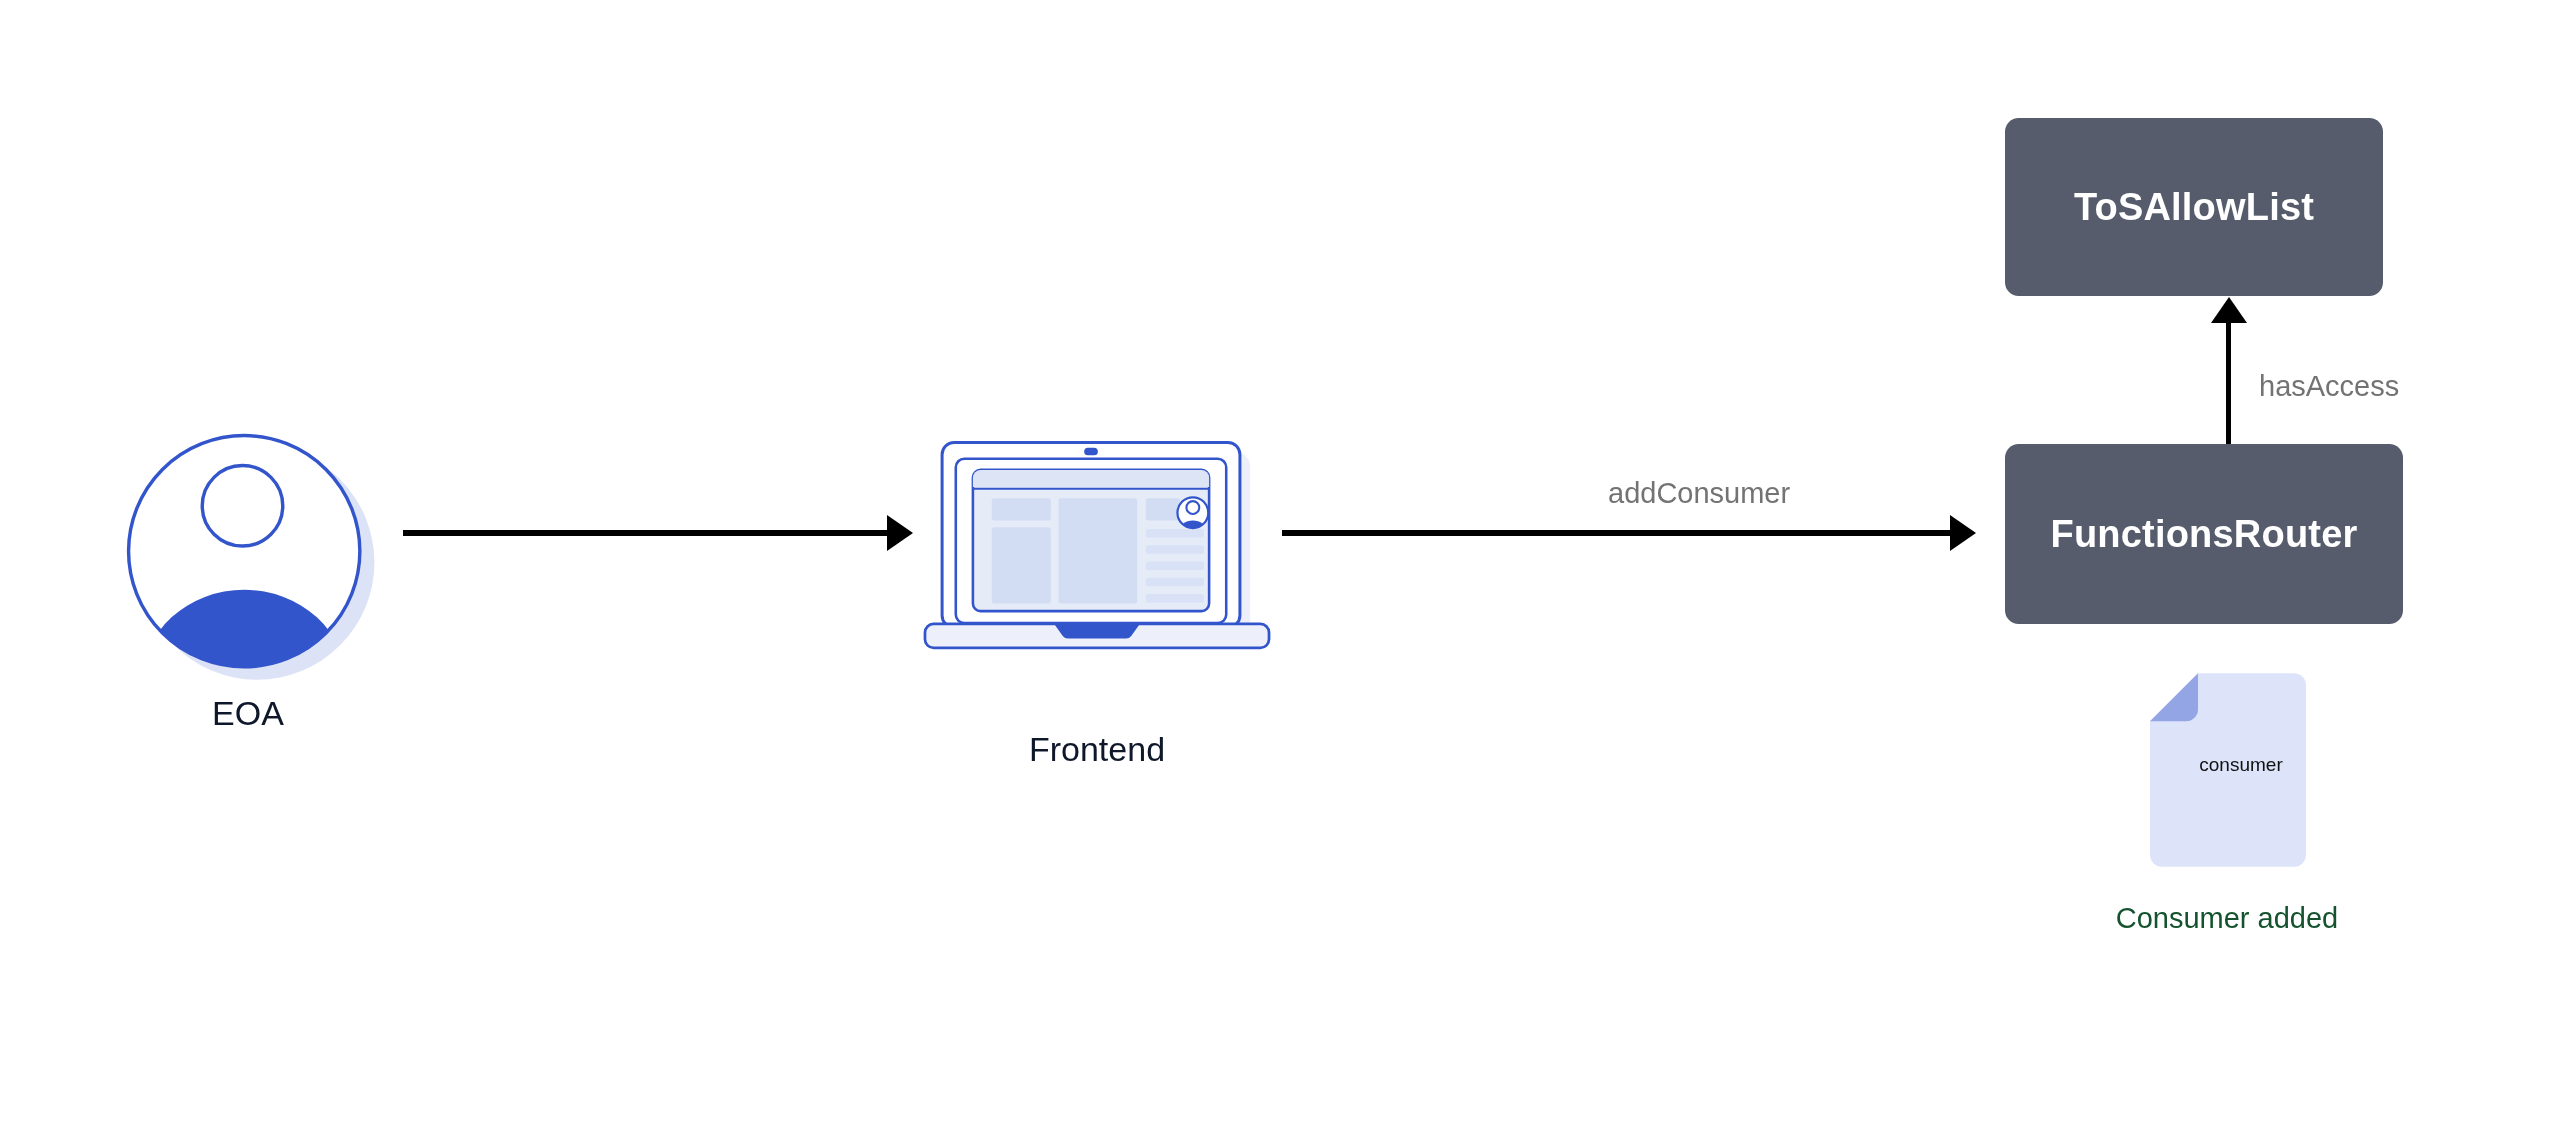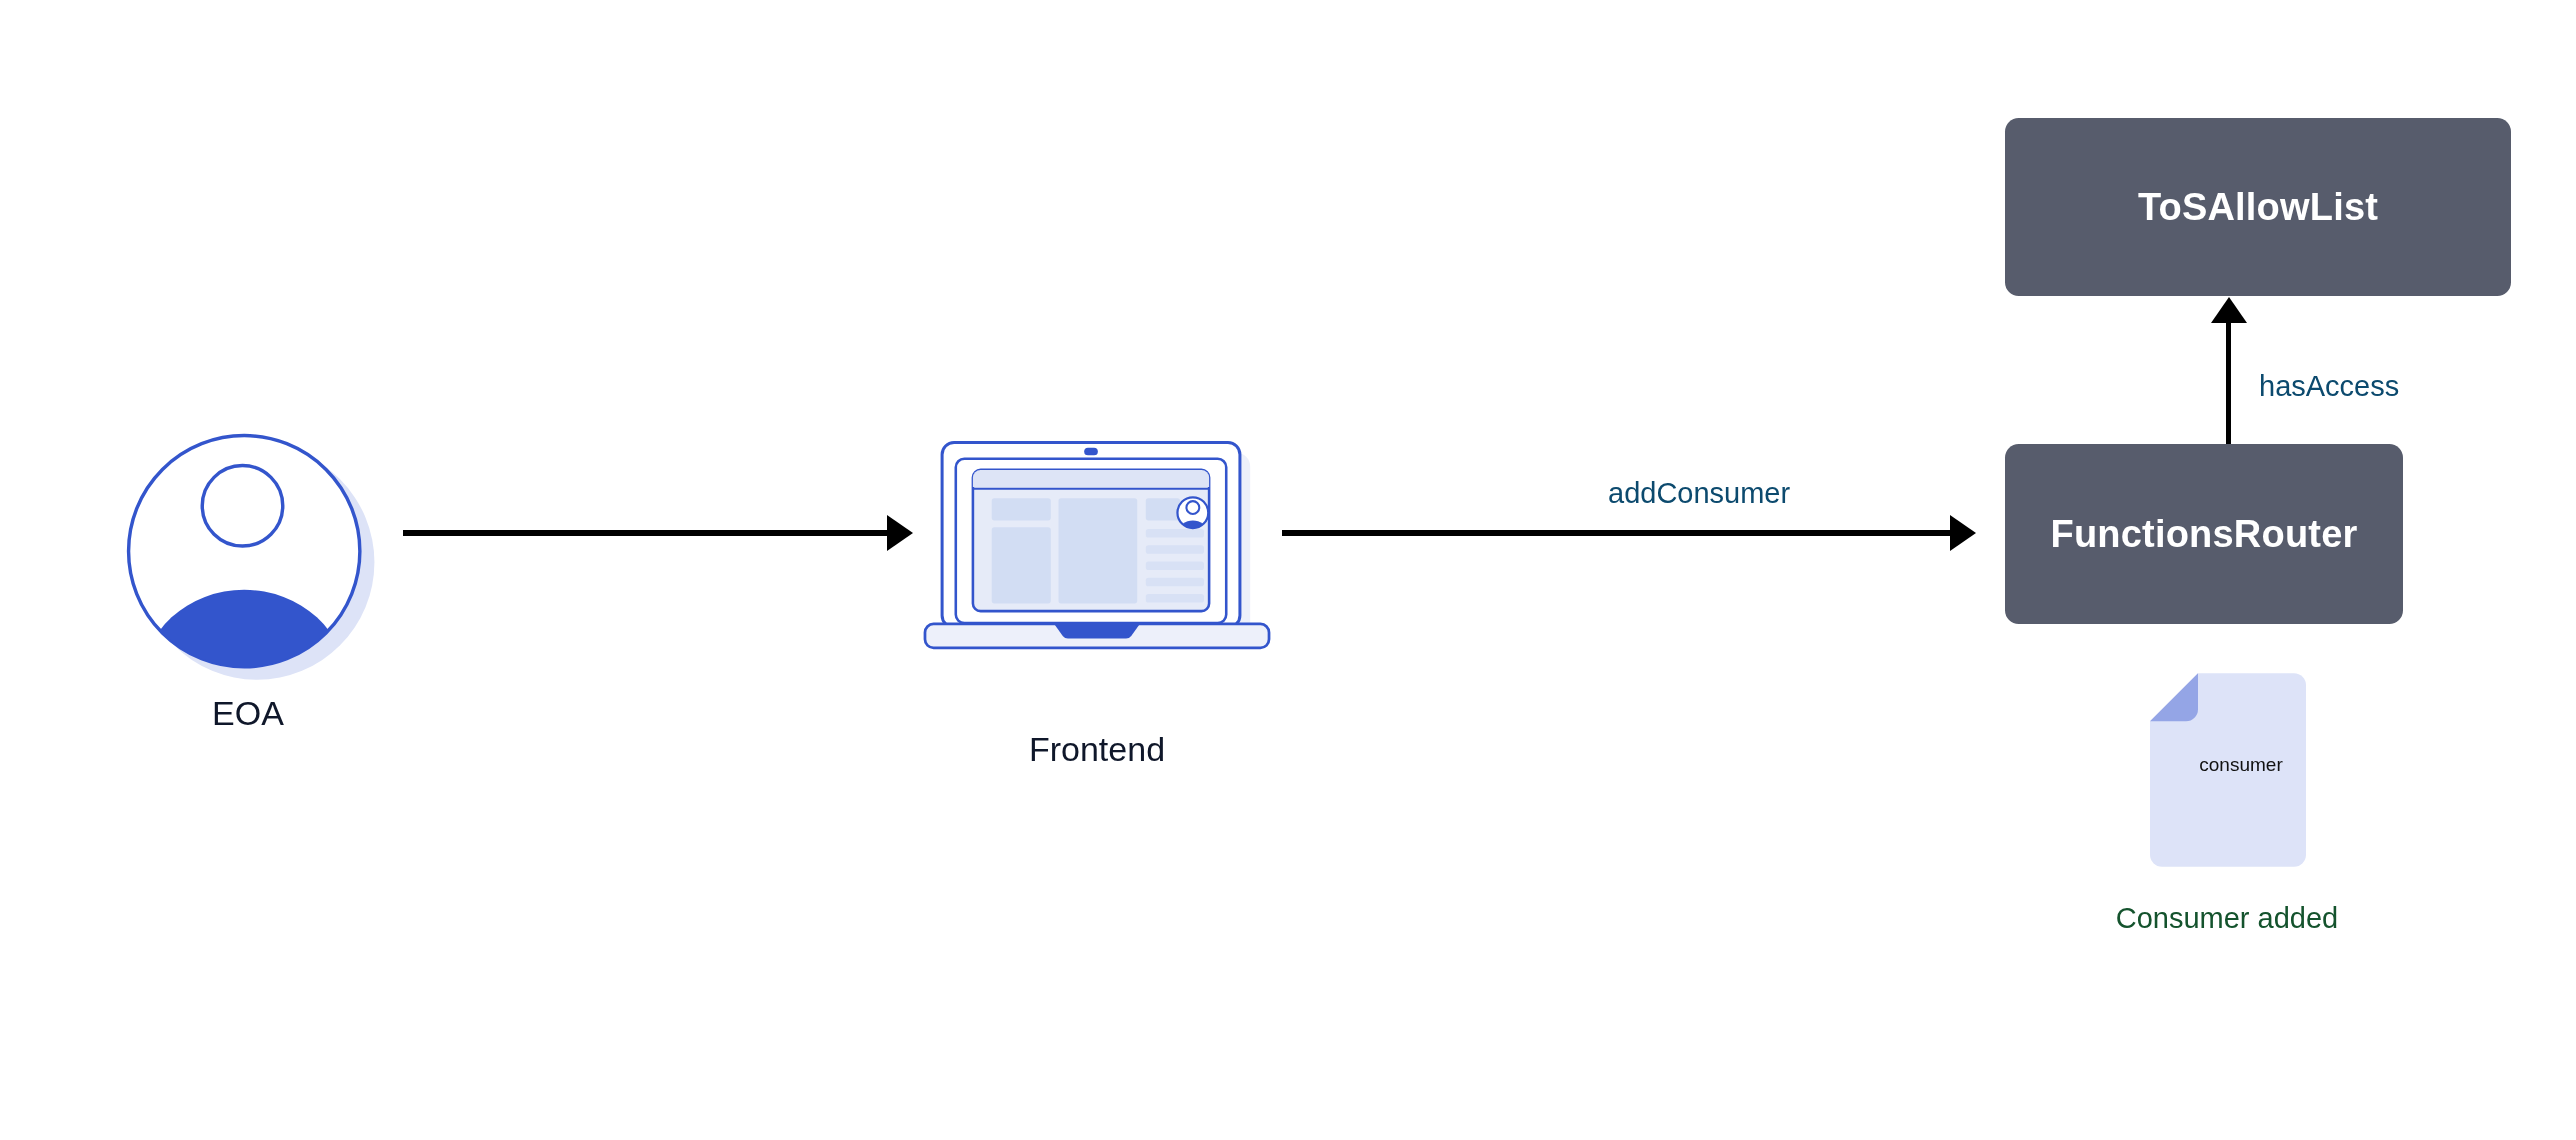--- a/index.html
+++ b/index.html
@@ -33,21 +33,21 @@
   }
   .box-label {
     color: #ffffff;
     font-size: 38px;
     font-weight: 700;
     letter-spacing: 0.2px;
     font-family: "Liberation Sans", sans-serif;
     white-space: nowrap;
   }
 
-  #box-tosallowlist { left: 2005px; top: 118px;  width: 506px; height: 178px; }
+  #box-tosallowlist { left: 2005px; top: 118px;  width: 378px; height: 178px; }
   #box-functionsrouter { left: 2005px; top: 444px; width: 398px; height: 180px; }
 
   
   .arrow-h {
     position: absolute;
     height: 6px;
     background: #000000;
   }
   .arrow-h::after {
     content: "";
@@ -77,21 +77,21 @@
     width: 0; height: 0;
     border-left: 18px solid transparent;
     border-right: 18px solid transparent;
     border-bottom: 26px solid #000000;
   }
   #arrow-router-allowlist { left: 2226px; top: 319px; height: 127px; }
 
   
   .edge-label {
     position: absolute;
-    color: #0c4a6e;
+    color: #737373;
     font-size: 29px;
     font-weight: 400;
     white-space: nowrap;
     font-family: "Liberation Sans", sans-serif;
   }
   #label-addconsumer { left: 1608px; top: 477px; }
   #label-hasaccess   { left: 2259px; top: 370px; }
 
   
   .caption {

